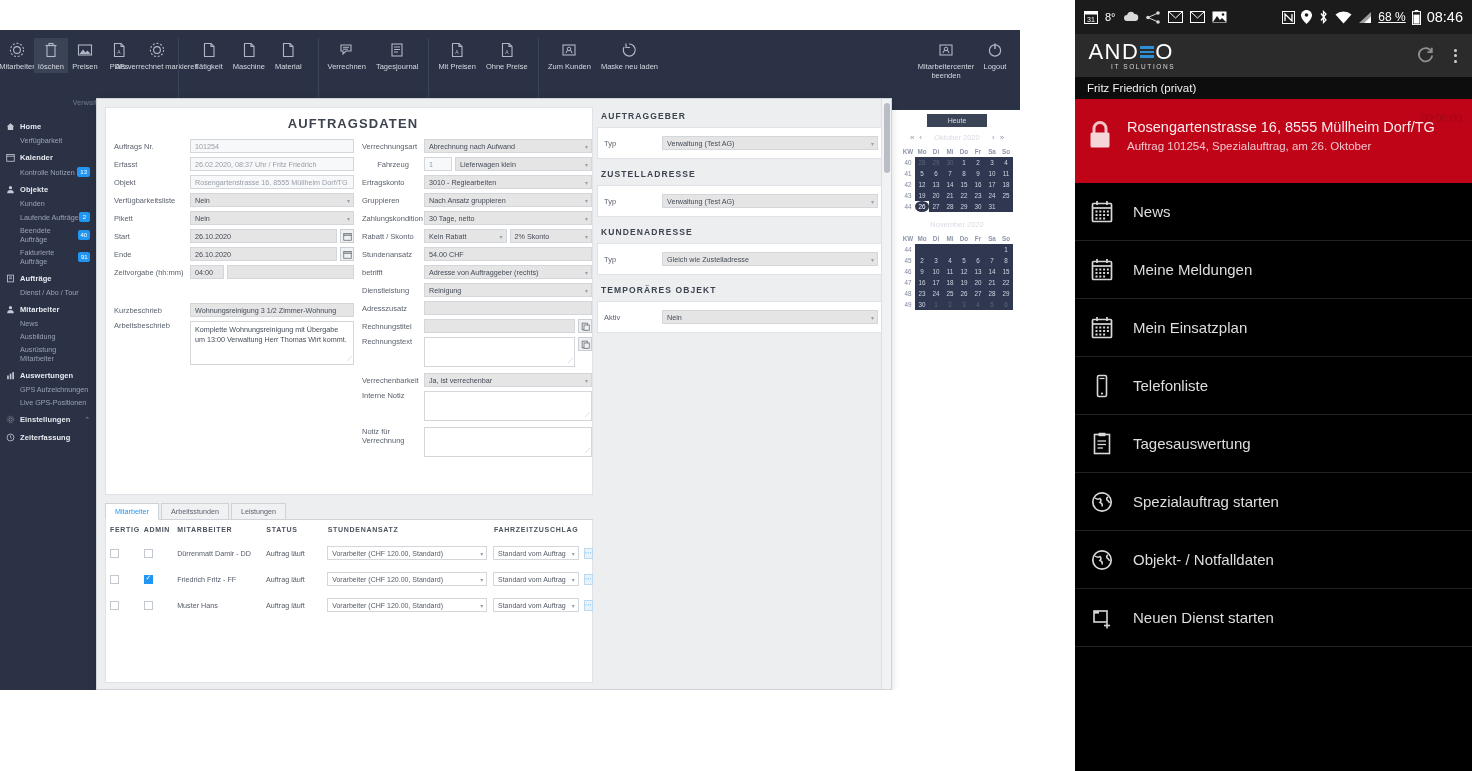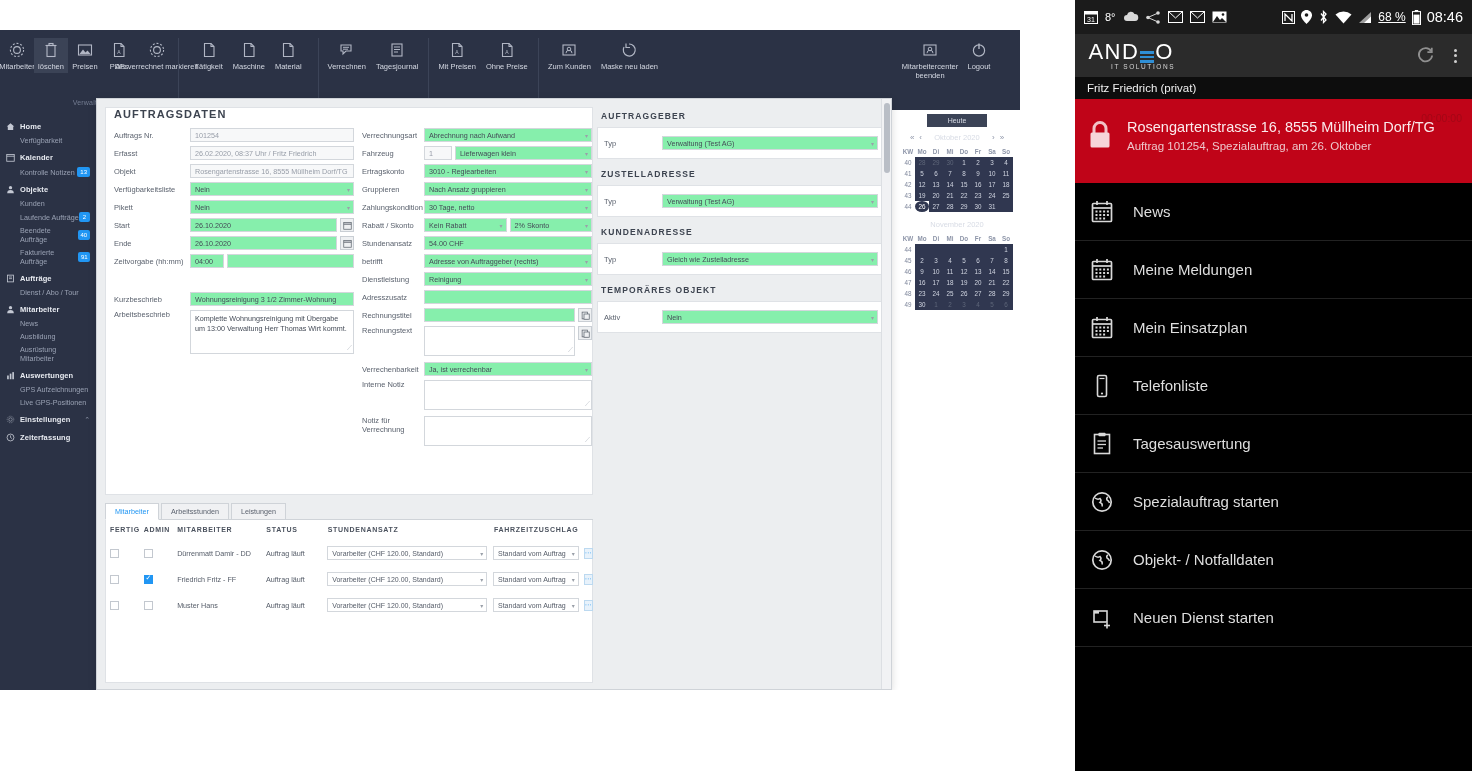--- a/index.html
+++ b/index.html
@@ -30,21 +30,21 @@
   .rb-item.sel { background: #3b4356; }
   .rb-ico { width: 18px; height: 18px; opacity: .82; margin-bottom: 3px; }
   .rb-ico svg { width: 18px; height: 18px; display:block; }
   .rb-lbl { font-size: 7.5px; color: #d4d8e2; white-space: nowrap; line-height: 9px; text-align:center; }
   .rb-grouplbl {
     position: absolute; bottom: 4px; left: 0; width: 100%; text-align: center;
     font-size: 7px; color: #747d92; letter-spacing: .2px;
   }
   .rb-sep { position: absolute; top: 8px; width: 1px; height: 62px; background: #3c4458; }
 
-  .dk-rightribbon { position:absolute; right:16px; top:0; width:108px; height:92px; }
+  .dk-rightribbon { position:absolute; right:0; top:0; width:108px; height:92px; }
 
   
   .dk-sidebar {
     position: absolute; left: 0; top: 110px; width: 96px; height: 580px;
     background: #2b3245; padding-top: 8px; overflow: hidden;
   }
   .sb-group { margin-bottom: 2px; }
   .sb-head { display: flex; align-items: center; padding: 4px 6px 3px 6px; cursor: pointer; }
   .sb-head .sb-ico { width: 9px; height: 9px; margin-right: 5px; opacity:.85; }
   .sb-head .sb-ico svg { width: 9px; height: 9px; display: block; }
@@ -66,28 +66,29 @@
     box-shadow: 0 2px 8px rgba(0,0,0,.14);
   }
   .win-scroll { position:absolute; right:0; top:0; width:10px; height:592px; background:#f1f2f4; border-left:1px solid #dcdfe3;}
   .win-scroll .thumb { position:absolute; top:4px; left:2px; width:6px; height:70px; background:#b9bec6; border-radius:3px;}
 
   .form-card {
     position: absolute; left: 8px; top: 8px; width: 488px; height: 388px;
     background: #fff; border: 1px solid #dfe2e6;
   }
   .card-title {
-    font-size: 11px; font-weight: bold; color: #3d4450; letter-spacing: 1.1px;
-    padding: 0 0 8px 8px;
+    font-size: 13px; font-weight: bold; color: #3d4450; letter-spacing: 1.1px;
+    padding: 8px 0 8px 8px;
+    text-align: center;
   }
   .frow { display: flex; align-items: center; margin-bottom: 4px; padding-left: 8px; }
   .flbl { font-size: 7.5px; color: #5b626e; width: 76px; flex: 0 0 76px; }
   .fctl { flex: 1; display: flex; gap: 3px; }
   .inp {
-    height: 14px; border: 1px solid #d3d7dc; background: #86efac; font-size: 7.2px;
+    height: 14px; border: 1px solid #d3d7dc; background: #e5e5e5; font-size: 7.2px;
     color: #444b57; padding: 0 4px; display: flex; align-items: center; flex: 1;
     white-space: nowrap; overflow: hidden;
   }
   .inp.ro { background: #f7f8f9; color: #979da8; }
   .inp.sel-ctl { position: relative; padding-right: 12px; }
   .inp.sel-ctl::after {
     content: "▾"; position: absolute; right: 3px; top: 50%; transform: translateY(-50%);
     font-size: 6px; color: #9aa0a9;
   }
   .inp.narrow { flex: 0 0 34px; }
@@ -165,21 +166,21 @@
   .mb-status .right { margin-left: auto; display: flex; align-items: center; gap: 6px; }
   .st-ico svg { display: block; }
   .st-temp { font-size: 11px; color: #fff; }
   .st-batt { font-size: 12px; color: #fff; text-decoration: underline; }
   .st-time { font-size: 14.5px; color: #fff; }
 
   .mb-appbar {
     height: 43px; background: #2b2b2b; display: flex; align-items: center; padding: 0 12px;
   }
   .logo-wrap { display:flex; flex-direction:column; align-items:center; line-height:1; }
-  .logo-main { font-size: 22px; letter-spacing: 1.4px; color: #fff; display:flex; align-items:flex-end; font-family:"Liberation Sans",sans-serif;}
+  .logo-main { font-size: 22px; letter-spacing: 1.4px; color: #fff; display:flex; align-items:center; font-family:"Liberation Sans",sans-serif;}
   .logo-e { display:inline-flex; flex-direction:column; justify-content:center; gap:2px; width:14px; margin:0 1px; }
   .logo-e i { display:block; height:2.5px; background:#2f8fd6; }
   .logo-sub { font-size: 6.5px; color: #d6d6d6; letter-spacing: 1.6px; margin-top:1px; margin-left:24px;}
   .bar-actions { margin-left: auto; display: flex; align-items: center; gap: 16px; }
   .refresh-ico svg { width: 19px; height: 19px; display:block; }
   .kebab { display:flex; flex-direction:column; gap:2.5px; cursor:pointer; padding:3px;}
   .kebab i { width:3px; height:3px; background:#cfcfcf; border-radius:50%; display:block;}
 
   .mb-user { height: 22px; background: #0d0d0d; display: flex; align-items: center; padding: 0 12px; }
   .mb-user span { font-size: 11.5px; color: #f0f0f0; }
@@ -771,21 +772,21 @@
               </div>
             </div>
           <div style="width:238px;" id="form-mid">
               <div class="frow" style="">
                 <span class="flbl" style="width:62px;flex:0 0 62px;">Verrechnungsart</span>
                 <span class="fctl">
                   <div class="inp sel-ctl">Abrechnung nach Aufwand</div>
                 </span>
               </div>
               <div class="frow" style="">
-                <span class="flbl" style="width:62px;flex:0 0 62px;">Fahrzeug</span>
+                <span class="flbl" style="width:62px;flex:0 0 62px;text-align:center;">Fahrzeug</span>
                 <span class="fctl">
                   <div class="inp mini ro">1</div>
                   <div class="inp sel-ctl">Lieferwagen klein</div>
                 </span>
               </div>
               <div class="frow" style="">
                 <span class="flbl" style="width:62px;flex:0 0 62px;">Ertragskonto</span>
                 <span class="fctl">
                   <div class="inp sel-ctl">3010 - Regiearbeiten</div>
                 </span>

